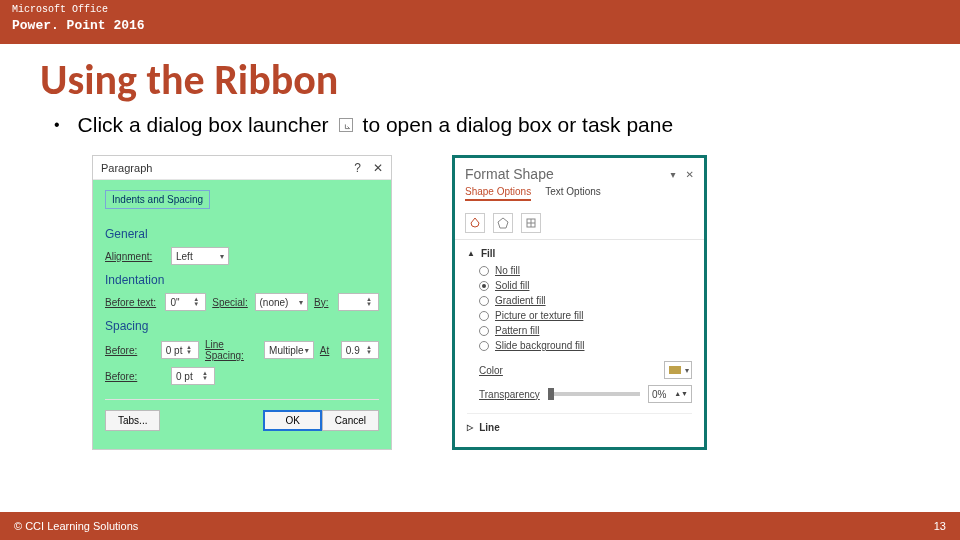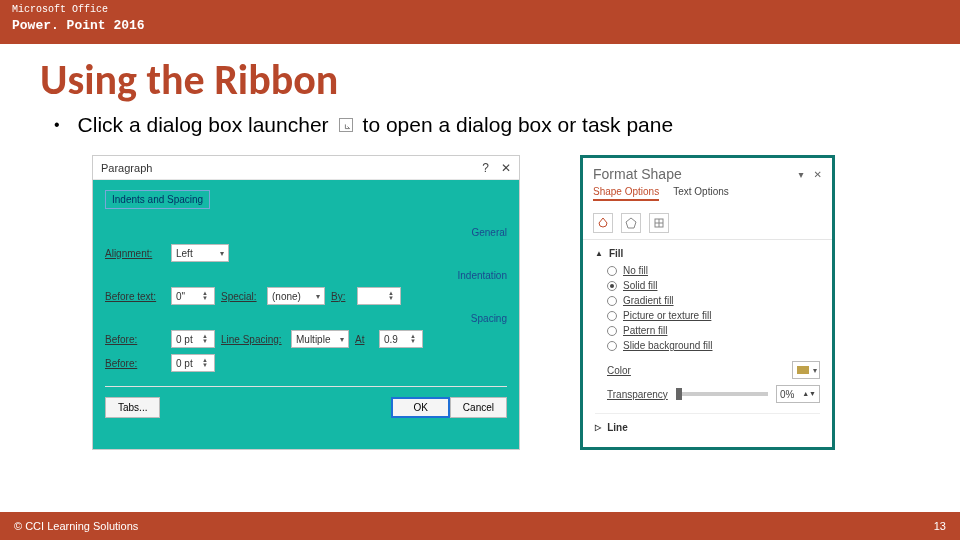--- a/index.html
+++ b/index.html
@@ -12,27 +12,27 @@
   .content { padding: 10px 40px 0 40px; border-radius: 18px; }
   h1 { color: #b7472a; font-family: "Calibri", "Segoe UI", sans-serif; font-size: 42px; font-weight: 700; margin-bottom: 8px; }
   .bullet-row { display: flex; align-items: center; font-size: 21px; margin-left: 14px; gap: 10px; }
   .bullet-dot { font-size: 16px; margin-right: 8px; color: #000; }
   .launcher-icon { width: 14px; height: 14px; border: 1px solid #999; display: inline-flex; align-items: flex-end; justify-content: flex-end; padding: 1px; }
   .launcher-icon svg { width: 7px; height: 7px; }
 
   .panels { display: flex; gap: 60px; margin-top: 18px; padding-left: 52px; }
 
   
-  .dlg { width: 428px; border: 1px solid #ccc; font-size: 10px; color: #333; background: #14b8a6; }
+  .dlg { width: 300px; border: 1px solid #ccc; font-size: 10px; color: #333; background: #86efac; }
   .dlg-titlebar { background: #fff; border-bottom: 1px solid #e5e5e5; height: 24px; display: flex; align-items: center; padding: 0 8px; justify-content: space-between; }
   .dlg-titlebar .title { font-size: 11px; }
   .dlg-titlebar .wbtns { display: flex; gap: 12px; font-size: 12px; color: #444; }
   .dlg-body { padding: 10px 12px 10px 12px; }
   .tabchip { border: 1px solid #7aa7d8; color: #036; font-size: 10px; padding: 3px 6px; display: inline-block; margin-bottom: 10px; }
-  .group-label { color: #1a4a8f; font-size: 10px; margin: 8px 0 6px 0; text-align: right; }
+  .group-label { color: #1a4a8f; font-size: 12px; margin: 8px 0 6px 0; }
   .row { display: flex; align-items: center; gap: 6px; margin-bottom: 6px; }
   .lbl { width: 60px; font-size: 10px; }
   .lbl.u { text-decoration: underline; }
   .fld { border: 1px solid #bbb; height: 18px; font-size: 10px; padding: 0 4px; display: inline-flex; align-items: center; background: #fff; }
   .combo { width: 58px; position: relative; justify-content: space-between; }
   .combo .arr { font-size: 8px; color: #555; }
   .spin { width: 44px; position: relative; justify-content: space-between; }
   .spin .spinbtns { width: 10px; display: flex; flex-direction: column; font-size: 6px; line-height: 5px; color: #555; text-align: center; }
   .btnrow { display: flex; justify-content: space-between; align-items: center; margin-top: 14px; border-top: 1px solid #e0e0e0; padding-top: 10px; }
   .btn { border: 1px solid #bbb; background: #f5f5f5; font-size: 10px; padding: 4px 12px; }

